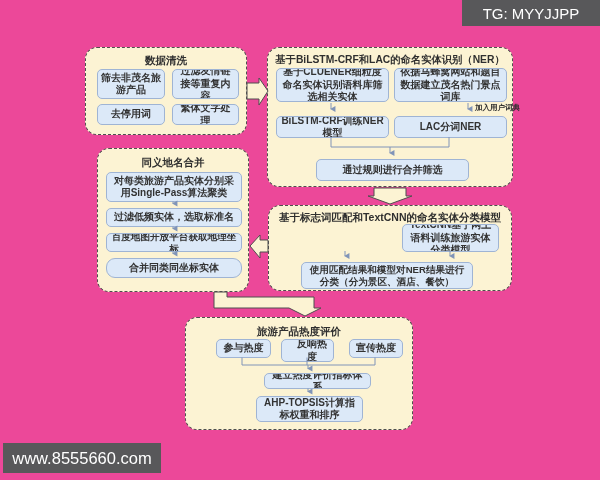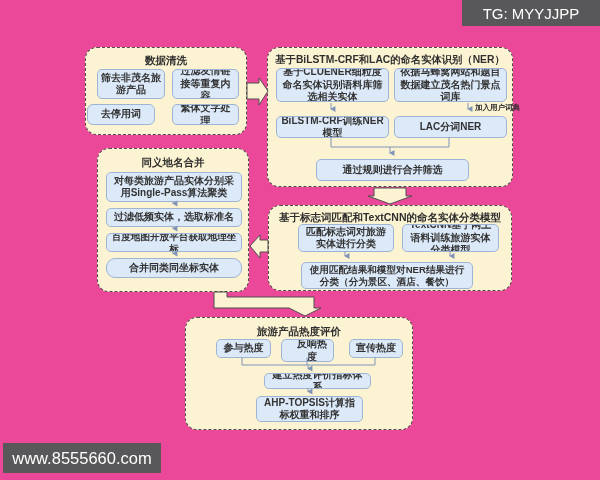--- a/index.html
+++ b/index.html
@@ -27,21 +27,21 @@
   .bb{
     position:absolute;background:#dce9f8;border:1px solid #9fb4d4;border-radius:5px;
     box-sizing:border-box;display:flex;align-items:center;justify-content:center;
     text-align:center;font-size:10px;font-weight:600;line-height:1.25;color:#333;
     padding:1px 3px;overflow:hidden;
   }
   .c1{left:85px;top:47px;width:162px;height:88px;}
   .c1 .t{top:6px;}
   .c1 .b0{left:11px;top:21px;width:68px;height:30px;}
   .c1 .b1{left:86px;top:21px;width:67px;height:30px;}
-  .c1 .b2{left:1px;top:56px;width:68px;height:21px;border-radius:6px;}
+  .c1 .b2{left:11px;top:56px;width:68px;height:21px;}
   .c1 .b3{left:86px;top:56px;width:67px;height:21px;}
   .c2{left:267px;top:47px;width:246px;height:140px;}
   .c2 .t{top:5px;font-size:10.3px;}
   .c2 .b0{left:8px;top:20px;width:113px;height:34px;}
   .c2 .b1{left:126px;top:20px;width:113px;height:34px;}
   .c2 .b2{left:8px;top:68px;width:113px;height:22px;}
   .c2 .b3{left:126px;top:68px;width:113px;height:22px;}
   .c2 .b4{left:48px;top:111px;width:153px;height:22px;}
   .c2 .lbl{
     position:absolute;left:207px;top:55px;font-size:7.5px;font-weight:600;white-space:nowrap;
@@ -91,21 +91,20 @@
     <div class="bb b0">基于CLUENER细粒度命名实体识别语料库筛选相关实体</div>
     <div class="bb b1">依据马蜂窝网站和题目数据建立茂名热门景点词库</div>
     <div class="lbl">加入用户词典</div>
     <div class="bb b2">BiLSTM-CRF训练NER模型</div>
     <div class="bb b3">LAC分词NER</div>
     <div class="bb b4">通过规则进行合并筛选</div>
   </div>
 
   <div class="ctr c3">
     <div class="ctr-title t">基于标志词匹配和TextCNN的命名实体分类模型</div>
-    <div class="bb b0">匹配标志词对旅游实体进行分类</div>
     <div class="bb b1">TextCNN基于网上语料训练旅游实体分类模型</div>
     <div class="bb b2">使用匹配结果和模型对NER结果进行分类（分为景区、酒店、餐饮）</div>
   </div>
 
   <div class="ctr c4">
     <div class="ctr-title t">同义地名合并</div>
     <div class="bb b0">对每类旅游产品实体分别采用Single-Pass算法聚类</div>
     <div class="bb b1">过滤低频实体，选取标准名</div>
     <div class="bb b2">百度地图开放平台获取地理坐标</div>
     <div class="bb b3">合并同类同坐标实体</div>

